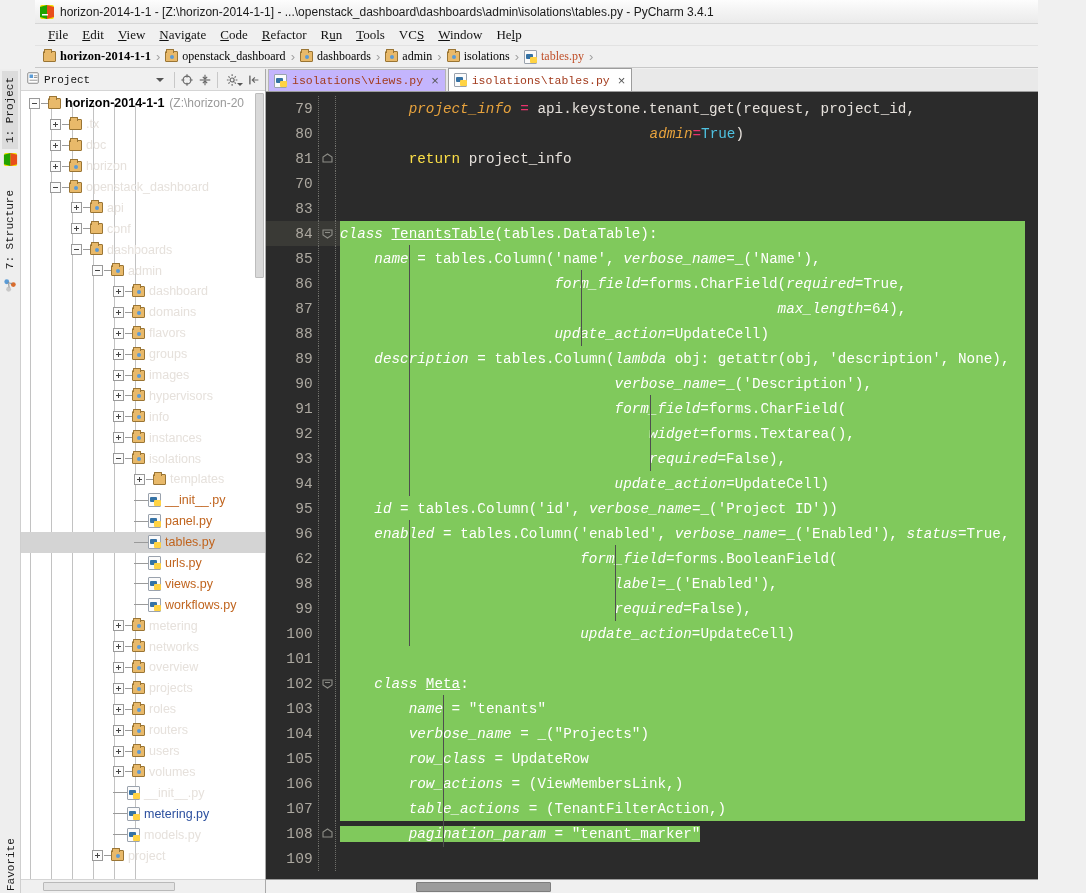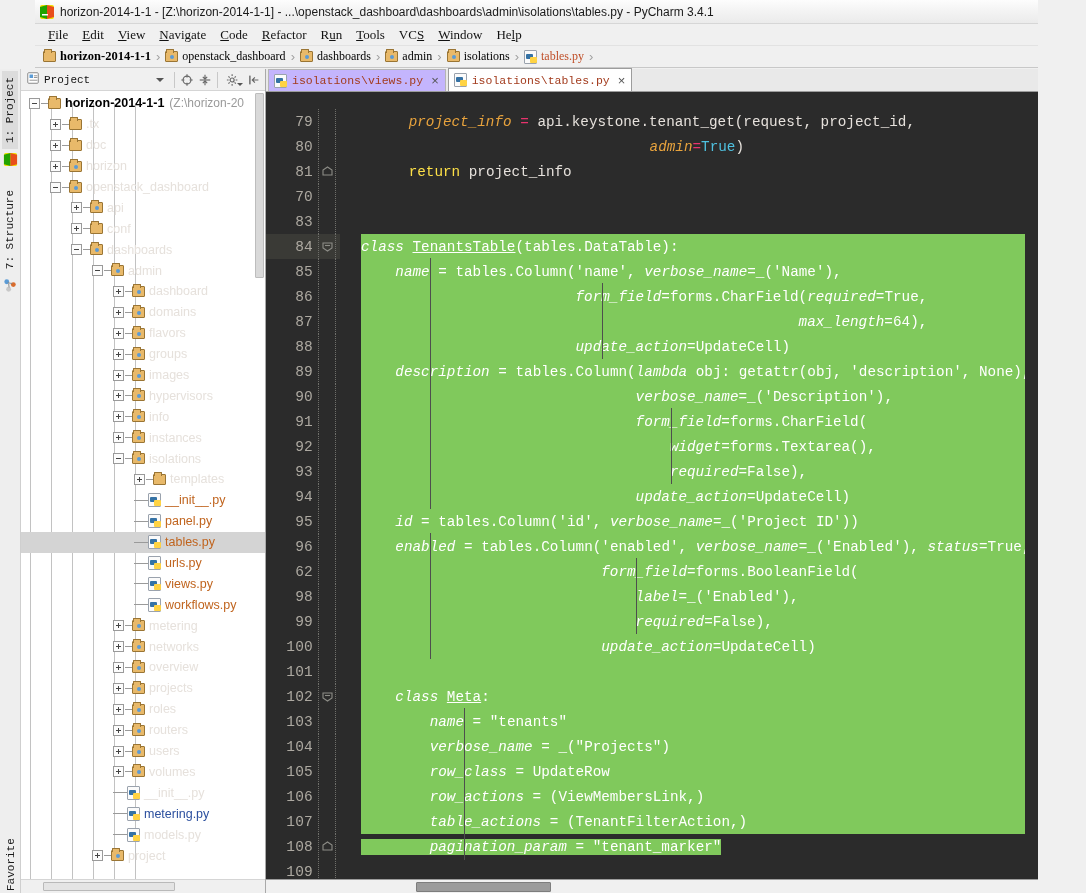--- a/index.html
+++ b/index.html
@@ -208,21 +208,21 @@
   .etab .tl {
     font-family: "Liberation Mono", monospace; font-size: 11.5px;
     color: #a33c1e; margin-left: 5px; white-space: nowrap;
   }
   .etab .tx {
     margin-left: 8px; color: #555; font-size: 13px; font-family: "Liberation Sans", sans-serif;
     line-height: 1;
   }
 
   .code-wrap { flex: 1 1 auto; position: relative; overflow: hidden; background: #2b2b2b; }
-  .code-rows { position: absolute; left: 0; top: 17px; right: 0; }
+  .code-rows { position: absolute; left: 0; top: 4px; right: 0; }
   .crow {
     height: 25px; display: flex; align-items: center; position: relative;
   }
   .crow.caret .gutter { background: #3a3a36; }
   .gutter {
     width: 52px; height: 25px; flex: 0 0 auto; background: #2b2b2b;
     display: flex; align-items: center; justify-content: flex-end;
     padding-right: 5px; position: relative;
   }
   .lineno {
@@ -239,21 +239,21 @@
   }
   .fold-marker {
     position: absolute; left: 4px; top: 7px; width: 11px; height: 11px;
   }
   .codetext {
     flex: 1 1 auto; height: 25px; display: flex; align-items: center;
     font-family: "Liberation Mono", monospace; font-size: 14.3px;
     color: #e6e1dc; white-space: pre; position: relative; min-width: 0;
     padding-left: 0px;
   }
-  .crow.selected .codetext { background: #80c95c; color: #ffffff; margin-left: 21px; }
+  .crow.selected .codetext { background: #80c95c; color: #ffffff; }
   .crow.selected .codetext.partial { background: transparent; }
   .sel-span { background: #80c95c; color: #ffffff; }
 
   .kw   { color: #fde047; }
   .kw2  { color: #4fc1e0; }
   .par  { color: #e8a33d; font-style: italic; }
   .op   { color: #e8336d; }
   .plain{ color: #e6e1dc; }
   .white{ color: #ffffff; }
   .wi   { color: #ffffff; font-style: italic; }

